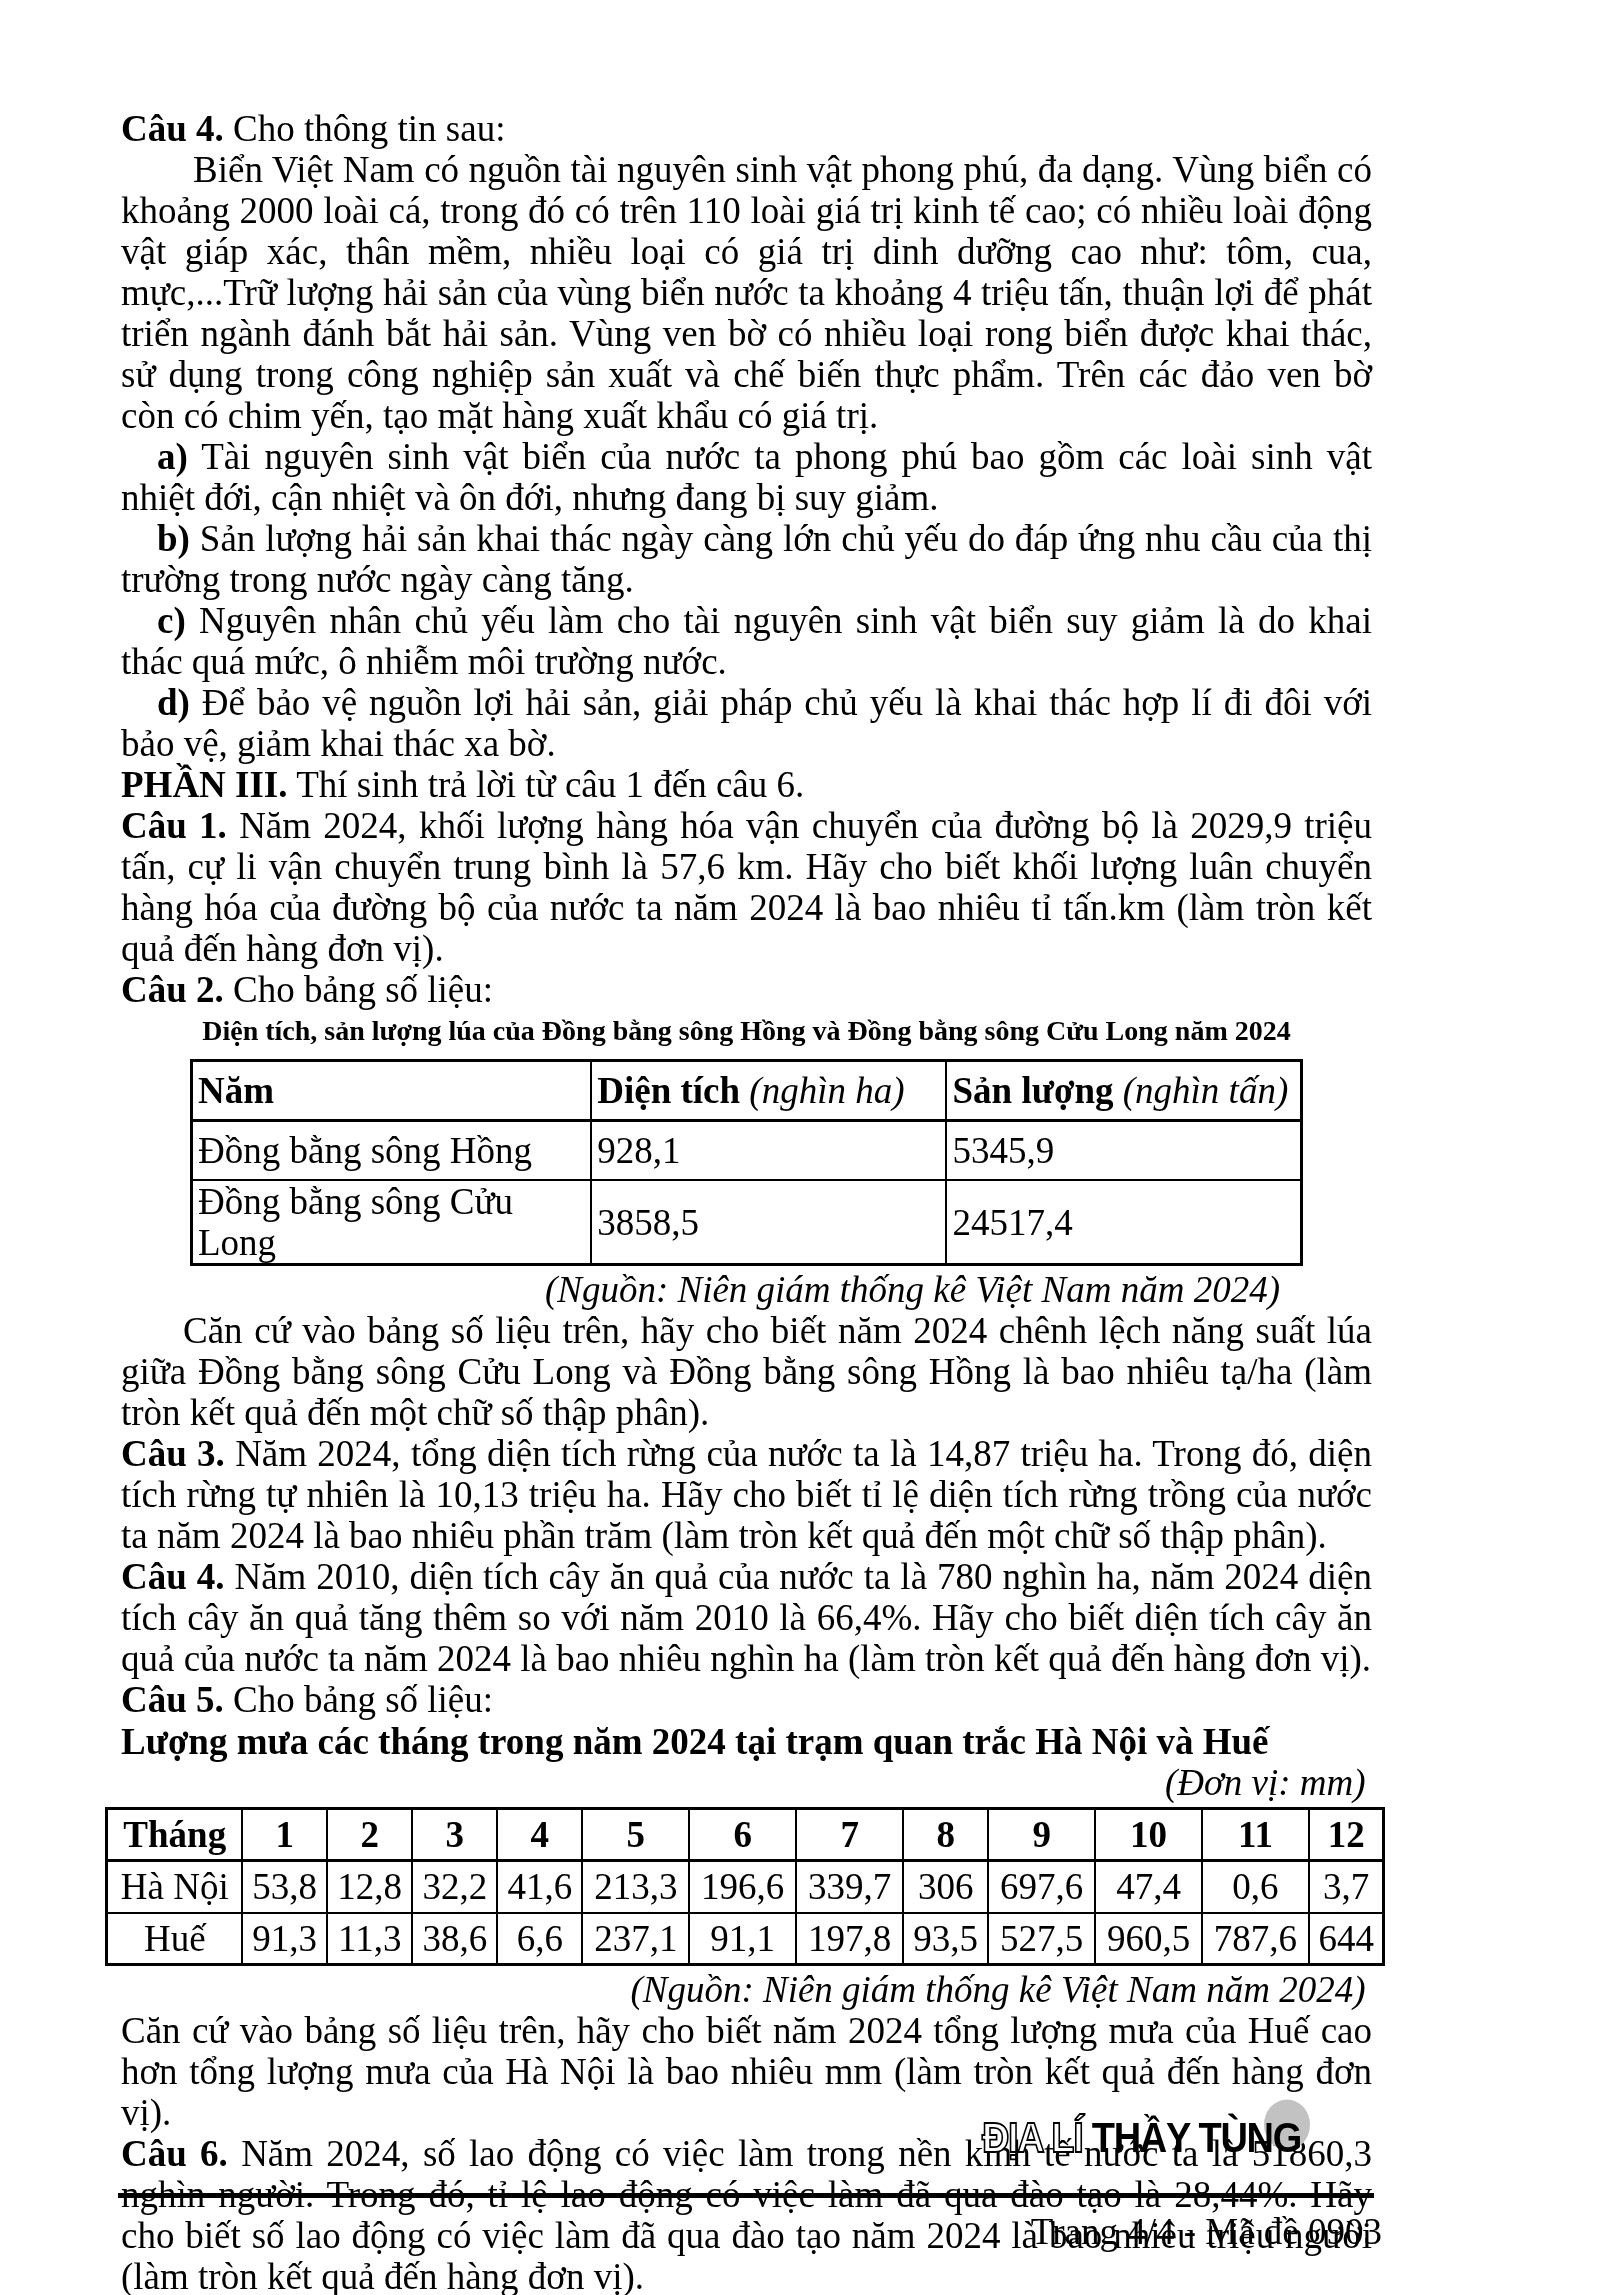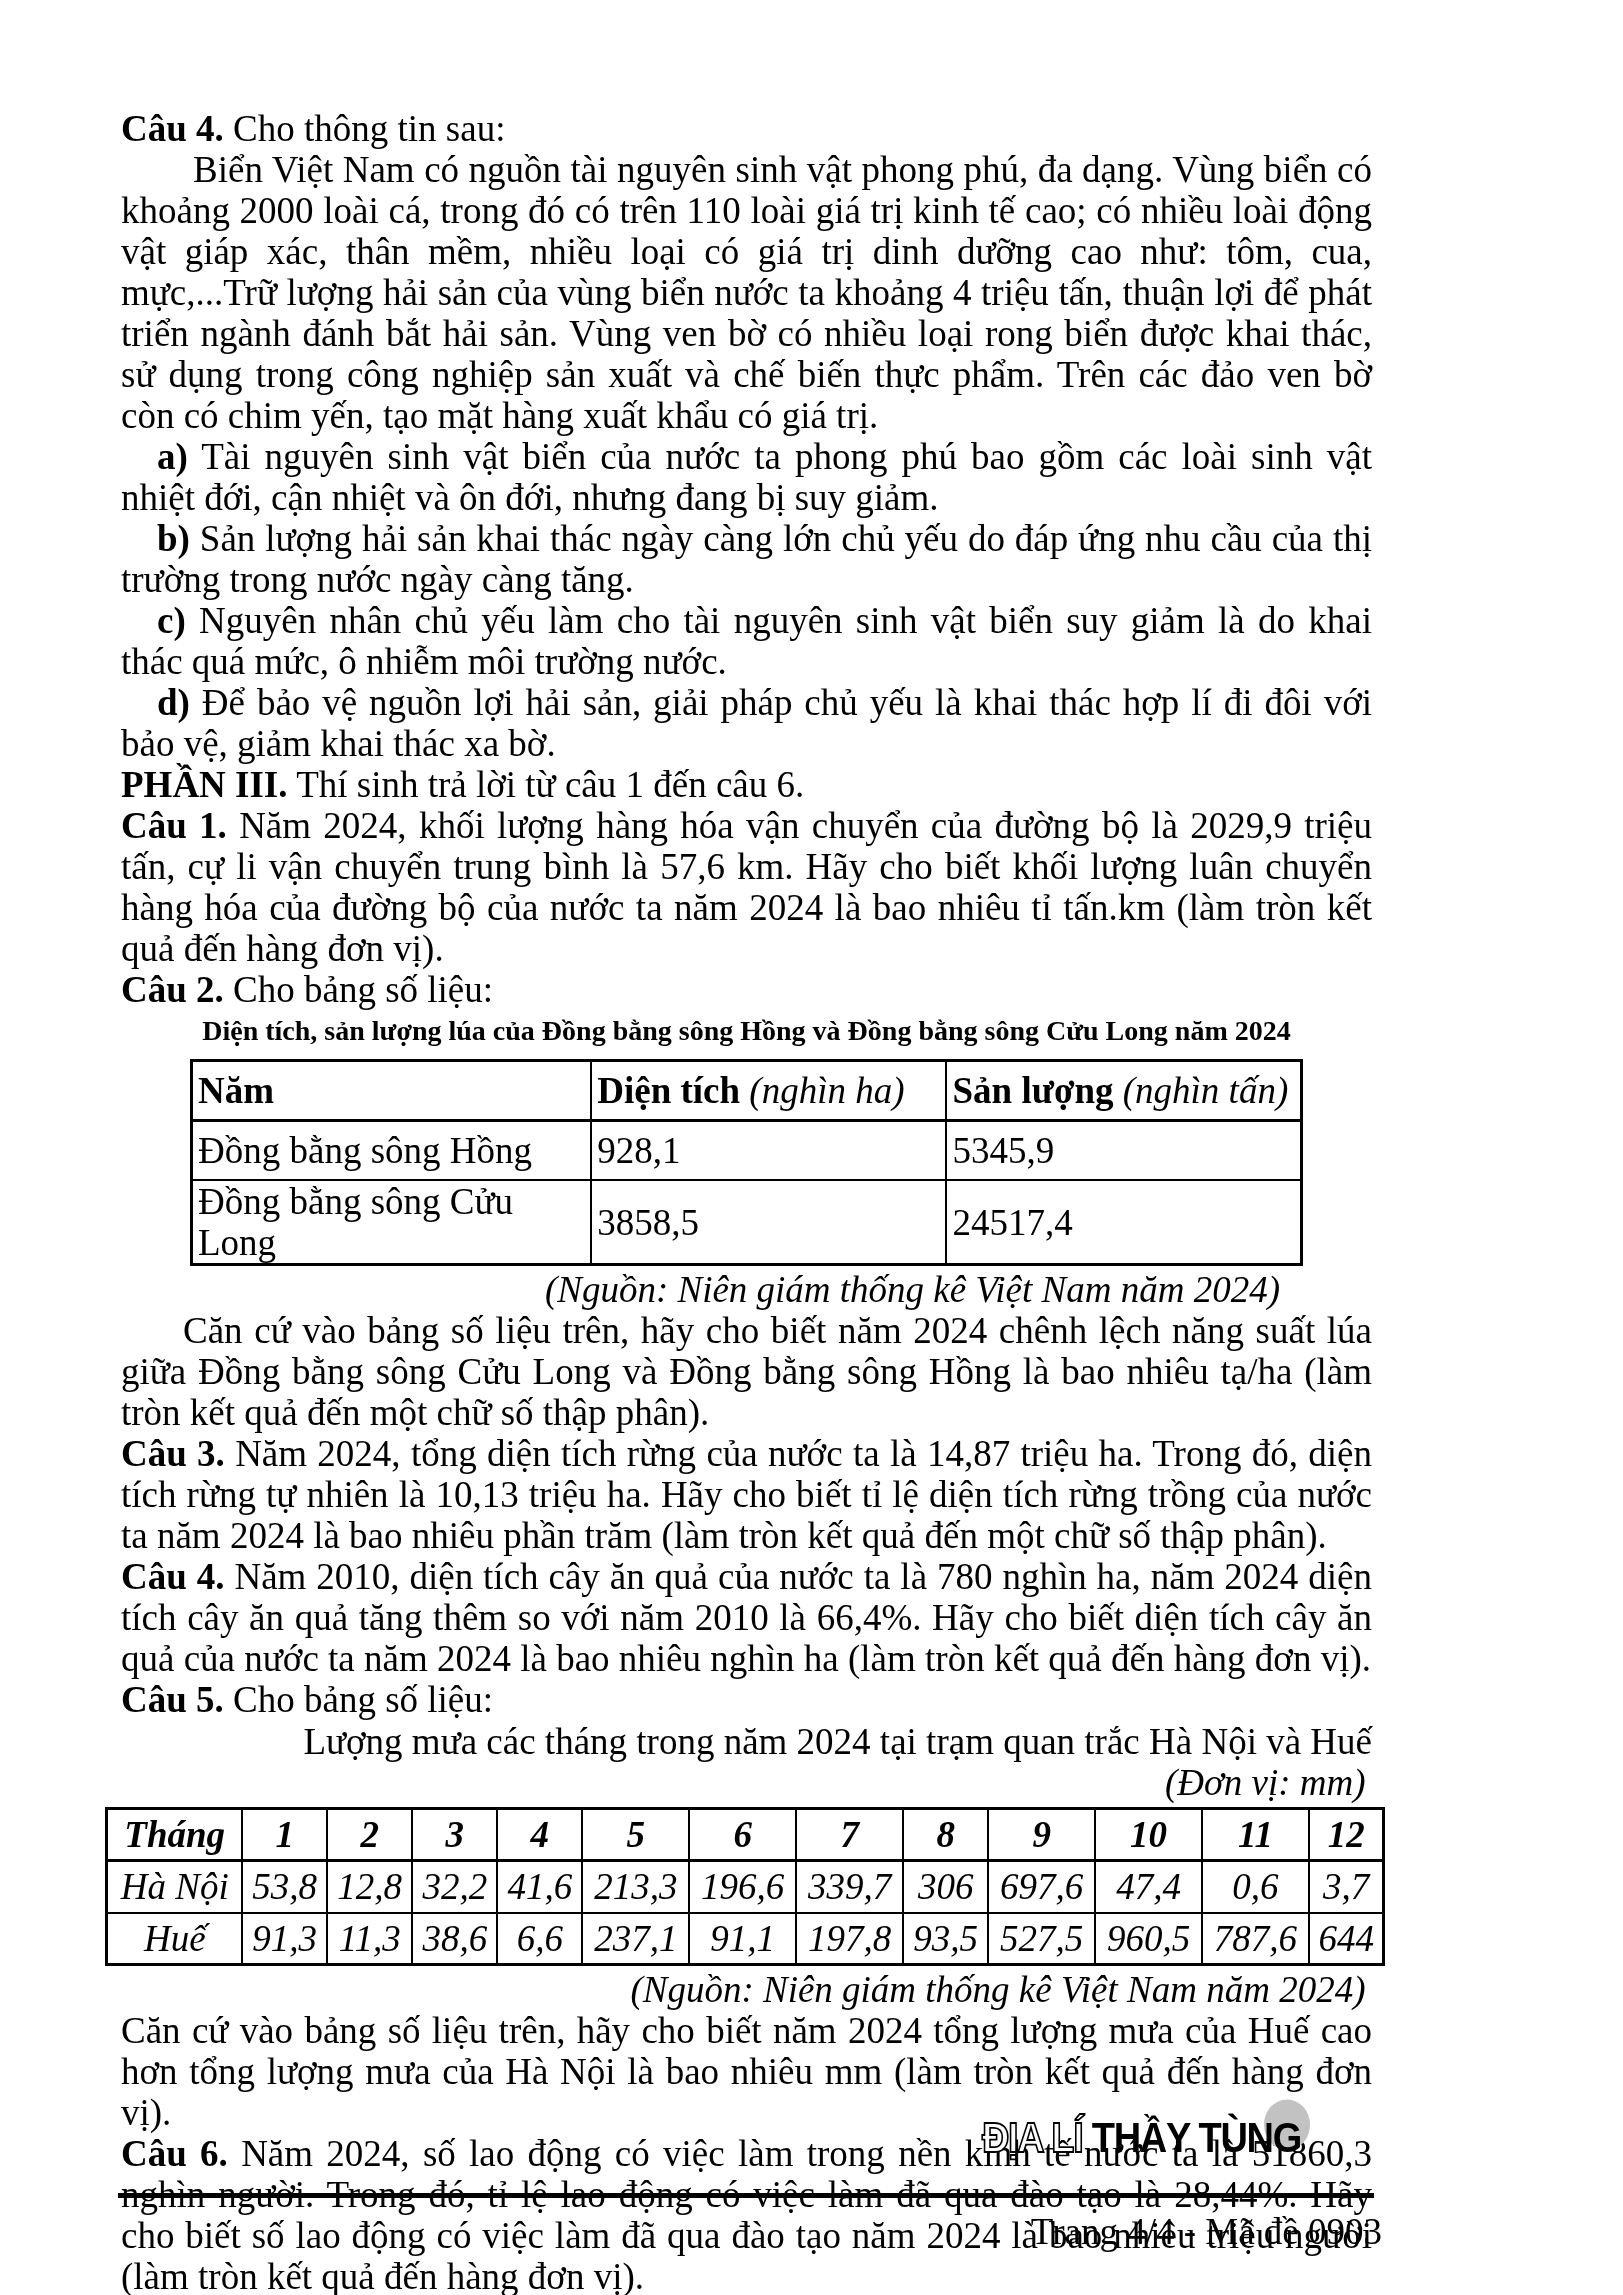--- a/index.html
+++ b/index.html
@@ -60,27 +60,26 @@
   }
   .tbl2 th, .tbl2 td {
     border: 2px solid #000;
     border-top-width: 2.6px;
     border-bottom-width: 2.6px;
     text-align: center;
     vertical-align: middle;
     height: 52px;
     padding: 0 2.6px;
     font-weight: normal;
-    font-style: italic;
   }
   .tbl2 thead th { border-bottom-width: 3.9px; font-weight: bold; }
   .tbl2 .row-label { font-weight: normal; }
   .tbl2 col.c-month { width: 10.6%; }
 
-  .t2-title { font-weight: normal; text-align: right; margin-top: 1.3px; }
+  .t2-title { font-weight: bold; text-align: left; margin-top: 1.3px; }
 
   .het-line { text-align: center; font-weight: bold; font-style: italic; margin-top: 3.9px; }
 
   .logo {
     position: absolute;
     top: 2117px;
     right: 157px;
     font-family: "Liberation Sans", "DejaVu Sans", sans-serif;
     font-weight: 800;
     font-size: 38px;

